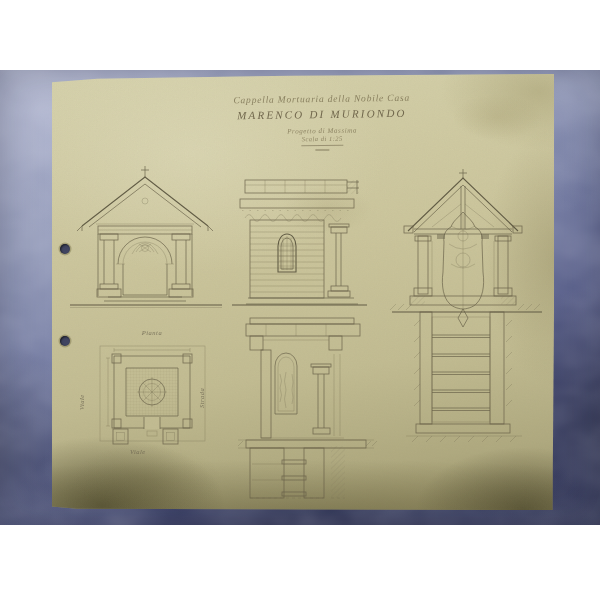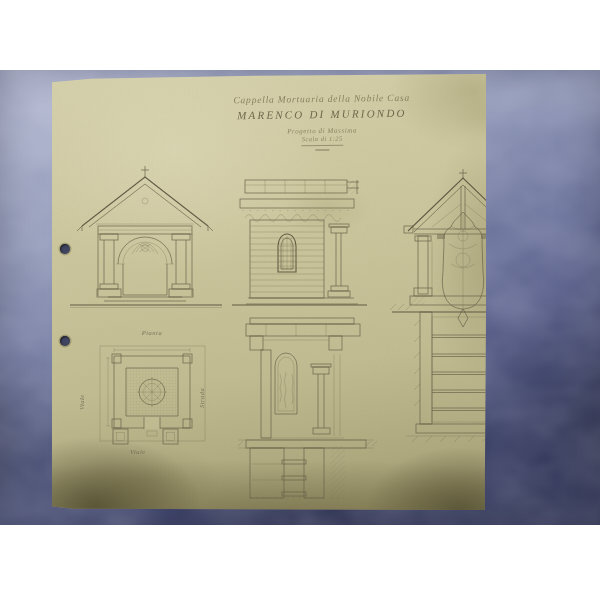--- a/index.html
+++ b/index.html
@@ -10,21 +10,21 @@
     background:
       radial-gradient(55% 45% at 8% 8%, rgba(186,191,214,.60), rgba(186,191,214,0) 62%),
       radial-gradient(45% 40% at 88% 6%, rgba(146,154,186,.50), rgba(146,154,186,0) 65%),
       radial-gradient(70% 55% at 50% 105%, rgba(16,20,46,.62), rgba(16,20,46,0) 72%),
       radial-gradient(45% 45% at 103% 78%, rgba(14,18,44,.65), rgba(14,18,44,0) 68%),
       radial-gradient(35% 35% at -3% 85%, rgba(22,26,52,.55), rgba(22,26,52,0) 70%),
       linear-gradient(158deg,#9aa0bf 0%,#848cae 28%,#5d6591 52%,#3a4070 76%,#262b50 100%);
     box-shadow: inset 0 0 40px rgba(10,12,30,.35);}
   .fx{position:absolute;left:0;top:0;pointer-events:none;}
   
-  .paper{position:absolute;left:52px;top:74px;width:434px;height:436px;
+  .paper{position:absolute;left:52px;top:74px;width:502px;height:436px;
     background:
       radial-gradient(34% 22% at 10% 99%, rgba(66,62,34,.72), rgba(66,62,34,0) 72%),
       radial-gradient(30% 20% at 94% 100%, rgba(62,58,32,.62), rgba(62,58,32,0) 72%),
       radial-gradient(130% 16% at 50% 102%, rgba(98,92,56,.60), rgba(98,92,56,0) 85%),
       radial-gradient(20% 40% at 101% 42%, rgba(128,120,78,.35), rgba(128,120,78,0) 75%),
       radial-gradient(26% 18% at 97% 4%, rgba(150,142,96,.40), rgba(150,142,96,0) 75%),
       radial-gradient(55% 40% at 28% 18%, rgba(226,222,190,.55), rgba(226,222,190,0) 70%),
       linear-gradient(172deg,#d6d2ac 0%,#cdc79e 38%,#c3bd93 66%,#b0aa80 86%,#9a9369 100%);
     clip-path: polygon(0 1.9%, 9% 1.1%, 48% .4%, 100% 0, 100% 54%, 99.7% 100%, 5% 99.7%, 0 99.2%);
     box-shadow:-5px 6px 10px rgba(8,10,26,.50), 4px 6px 12px rgba(8,10,26,.38);}

